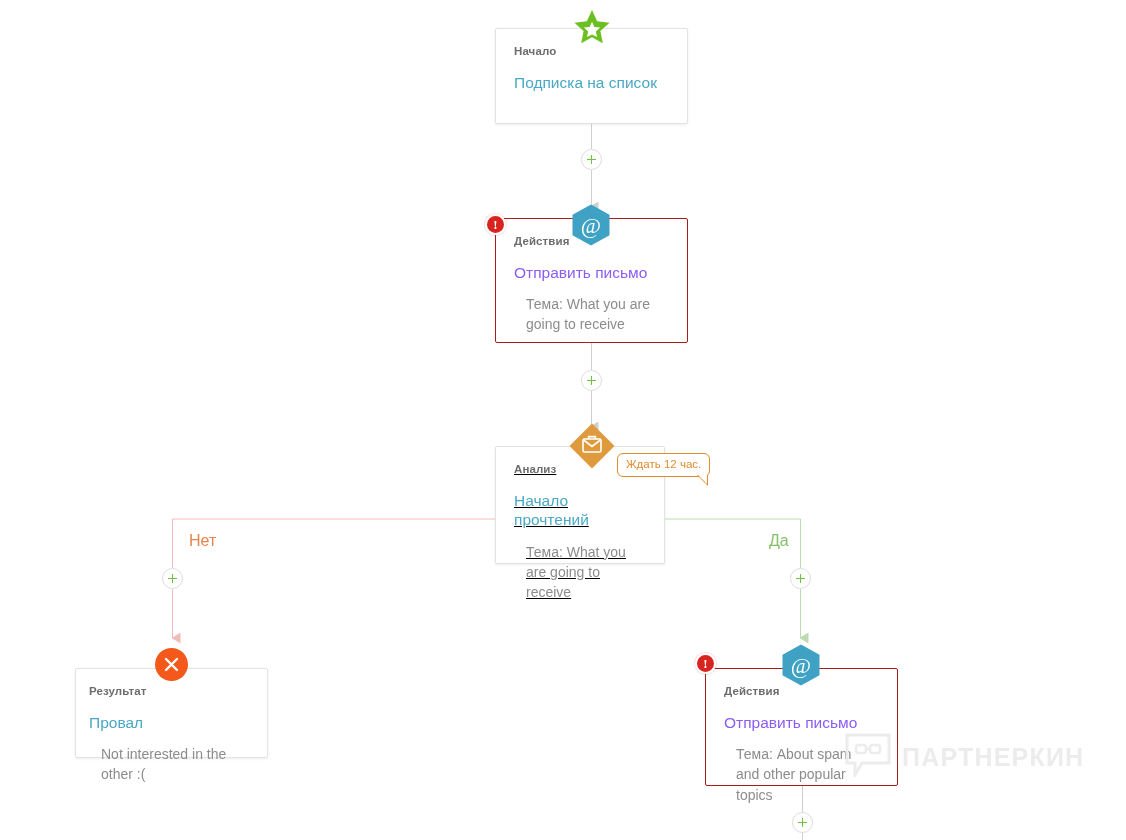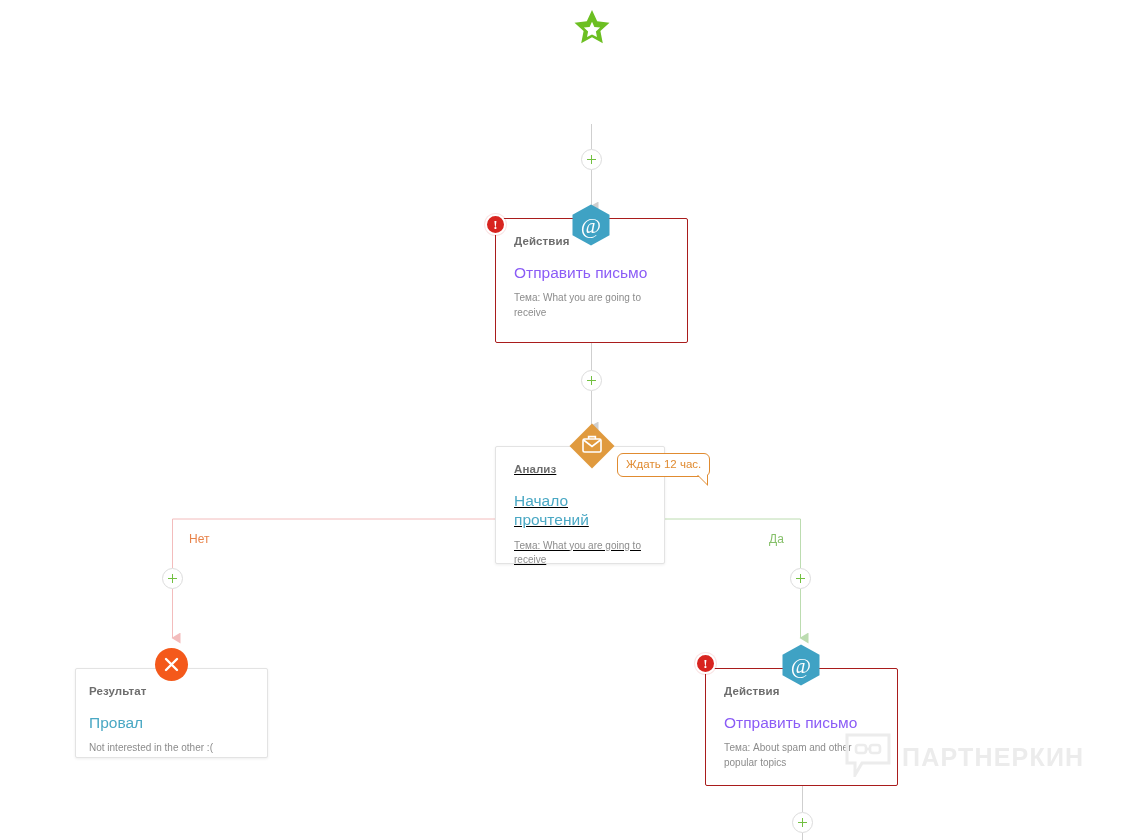--- a/index.html
+++ b/index.html
@@ -54,24 +54,24 @@
     font-size: 15.5px;
     color: #4aa8c4;
     line-height: 1.25;
     margin: 0 0 9px 0;
     font-weight: normal;
   }
   .node-title.dark {
     color: #8b5cf6;
   }
   .node-sub {
-    font-size: 10px;
+    font-size: 14px;
     color: #8c8c8c;
     line-height: 1.45;
-    margin: 0;
+    margin: 12px;
   }
 
   
   #node-start   { left: 495px; top: 28px;  width: 193px; height: 96px; }
   #node-action1 { left: 495px; top: 218px; width: 193px; height: 125px; }
   #node-analysis{ left: 495px; top: 446px; width: 170px; height: 118px; text-decoration: underline; }
   #node-result  { left: 75px;  top: 668px; width: 193px; height: 90px; padding-left: 13px; }
   #node-action2 { left: 705px; top: 668px; width: 193px; height: 118px; }
 
   
@@ -142,21 +142,21 @@
 
   #plus-1 { left: 581px; top: 149px; }
   #plus-2 { left: 581px; top: 370px; }
   #plus-3 { left: 162px; top: 568px; }
   #plus-4 { left: 790px; top: 568px; }
   #plus-5 { left: 792px; top: 812px; }
 
   
   .branch-label {
     position: absolute;
-    font-size: 12px;
+    font-size: 16px;
     z-index: 4;
   }
   #label-no  { left: 189px; top: 532px; color: #e8834a; }
   #label-yes { left: 769px; top: 532px; color: #86c06a; text-align: right; }
 
   
   #wait-tooltip {
     position: absolute;
     left: 617px; top: 453px;
     border: 1px solid #e08b30;
@@ -233,20 +233,24 @@
     <path d="M 591.5 519 L 172.5 519 L 172.5 568" stroke="#f3bcbc" stroke-width="1" fill="none"></path>
     <line x1="172.5" y1="589" x2="172.5" y2="638" stroke="#f3bcbc" stroke-width="1" marker-end="url(#arrow-pink)"></line>
 
     <path d="M 591.5 519 L 800.5 519 L 800.5 568" stroke="#bcdcb0" stroke-width="1" fill="none"></path>
     <line x1="800.5" y1="589" x2="800.5" y2="638" stroke="#bcdcb0" stroke-width="1" marker-end="url(#arrow-green)"></line>
 
     <line x1="802.5" y1="786" x2="802.5" y2="812" stroke="#cfcfcf" stroke-width="1"></line>
     <line x1="802.5" y1="833" x2="802.5" y2="840" stroke="#cfcfcf" stroke-width="1"></line>
   </svg>
 
+  <div class="node" id="node-start">
+    <div class="node-kicker">Начало</div>
+    <div class="node-title">Подписка на список</div>
+  </div>
 
   <div class="badge star-icon">
     <svg viewBox="0 0 38 38" width="38" height="38">
       <path d="M19 2 L24.2 13.3 L36.5 14.7 L27.4 23.1 L29.8 35.2 L19 29.3 L8.2 35.2
                L10.6 23.1 L1.5 14.7 L13.8 13.3 Z" fill="#6cbf22"></path>
       <path d="M19 13.8 L21.4 19.0 L27.1 19.6 L22.9 23.5 L24.0 29.1 L19 26.4
                L14.0 29.1 L15.1 23.5 L10.9 19.6 L16.6 19.0 Z" fill="#ffffff"></path>
     </svg>
   </div>
 

